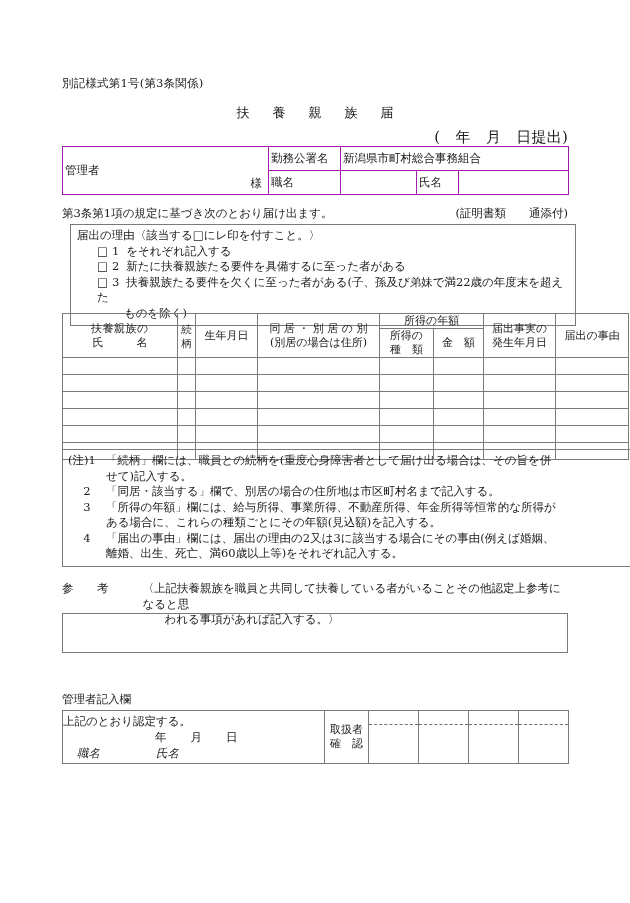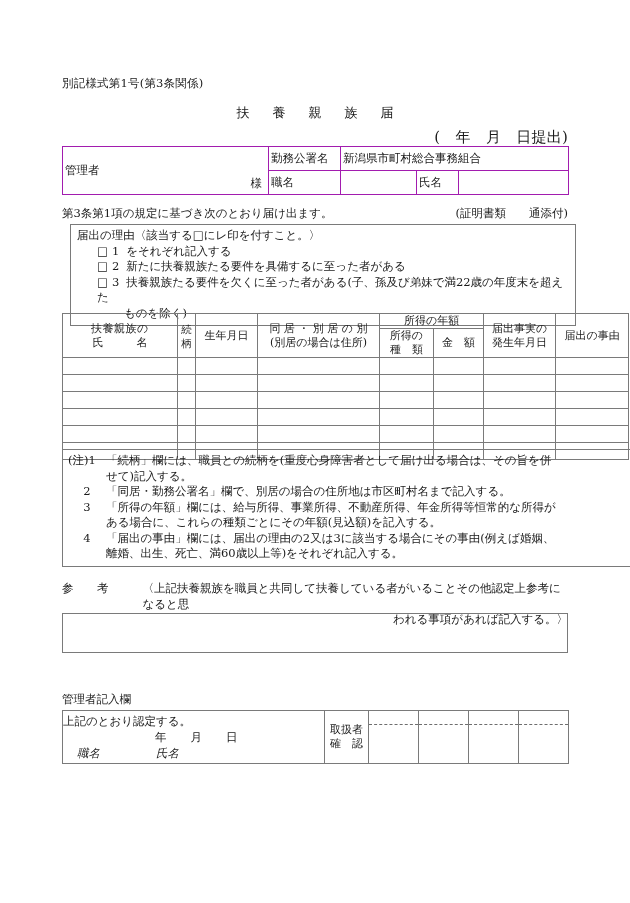--- a/index.html
+++ b/index.html
@@ -179,21 +179,21 @@
     align-items: flex-start;
     gap: 24px;
   }
   .ref-lbl {
     flex: 0 0 auto;
     white-space: nowrap;
     letter-spacing: 6px;
     padding-right: 4px;
   }
   .ref-txt { flex: 1 1 auto; }
-  .ref-txt .l2 { padding-left: 22px; text-align: right; }
+  .ref-txt .l2 { padding-left: 22px; }
   .ref-box {
     position: absolute;
     left: 0;
     top: 613px;
     width: 506px;
     height: 40px;
     box-sizing: border-box;
     border: 1px solid #7a7a7a;
   }
 
@@ -414,21 +414,21 @@
     <div class="note-row">
       <div class="note-lbl">(注)1</div>
       <div class="note-txt">
         <div>「続柄」欄には、職員との続柄を(重度心身障害者として届け出る場合は、その旨を併</div>
         <div>せて)記入する。</div>
       </div>
     </div>
     <div class="note-row">
       <div class="note-lbl num-only">2</div>
       <div class="note-txt">
-        <div>「同居・勤務公署名」欄で、別居の場合の住所地は市区町村名まで記入する。</div>
+        <div>「同居・該当する」欄で、別居の場合の住所地は市区町村名まで記入する。</div>
       </div>
     </div>
     <div class="note-row">
       <div class="note-lbl num-only">3</div>
       <div class="note-txt">
         <div>「所得の年額」欄には、給与所得、事業所得、不動産所得、年金所得等恒常的な所得が</div>
         <div>ある場合に、これらの種類ごとにその年額(見込額)を記入する。</div>
       </div>
     </div>
     <div class="note-row">

